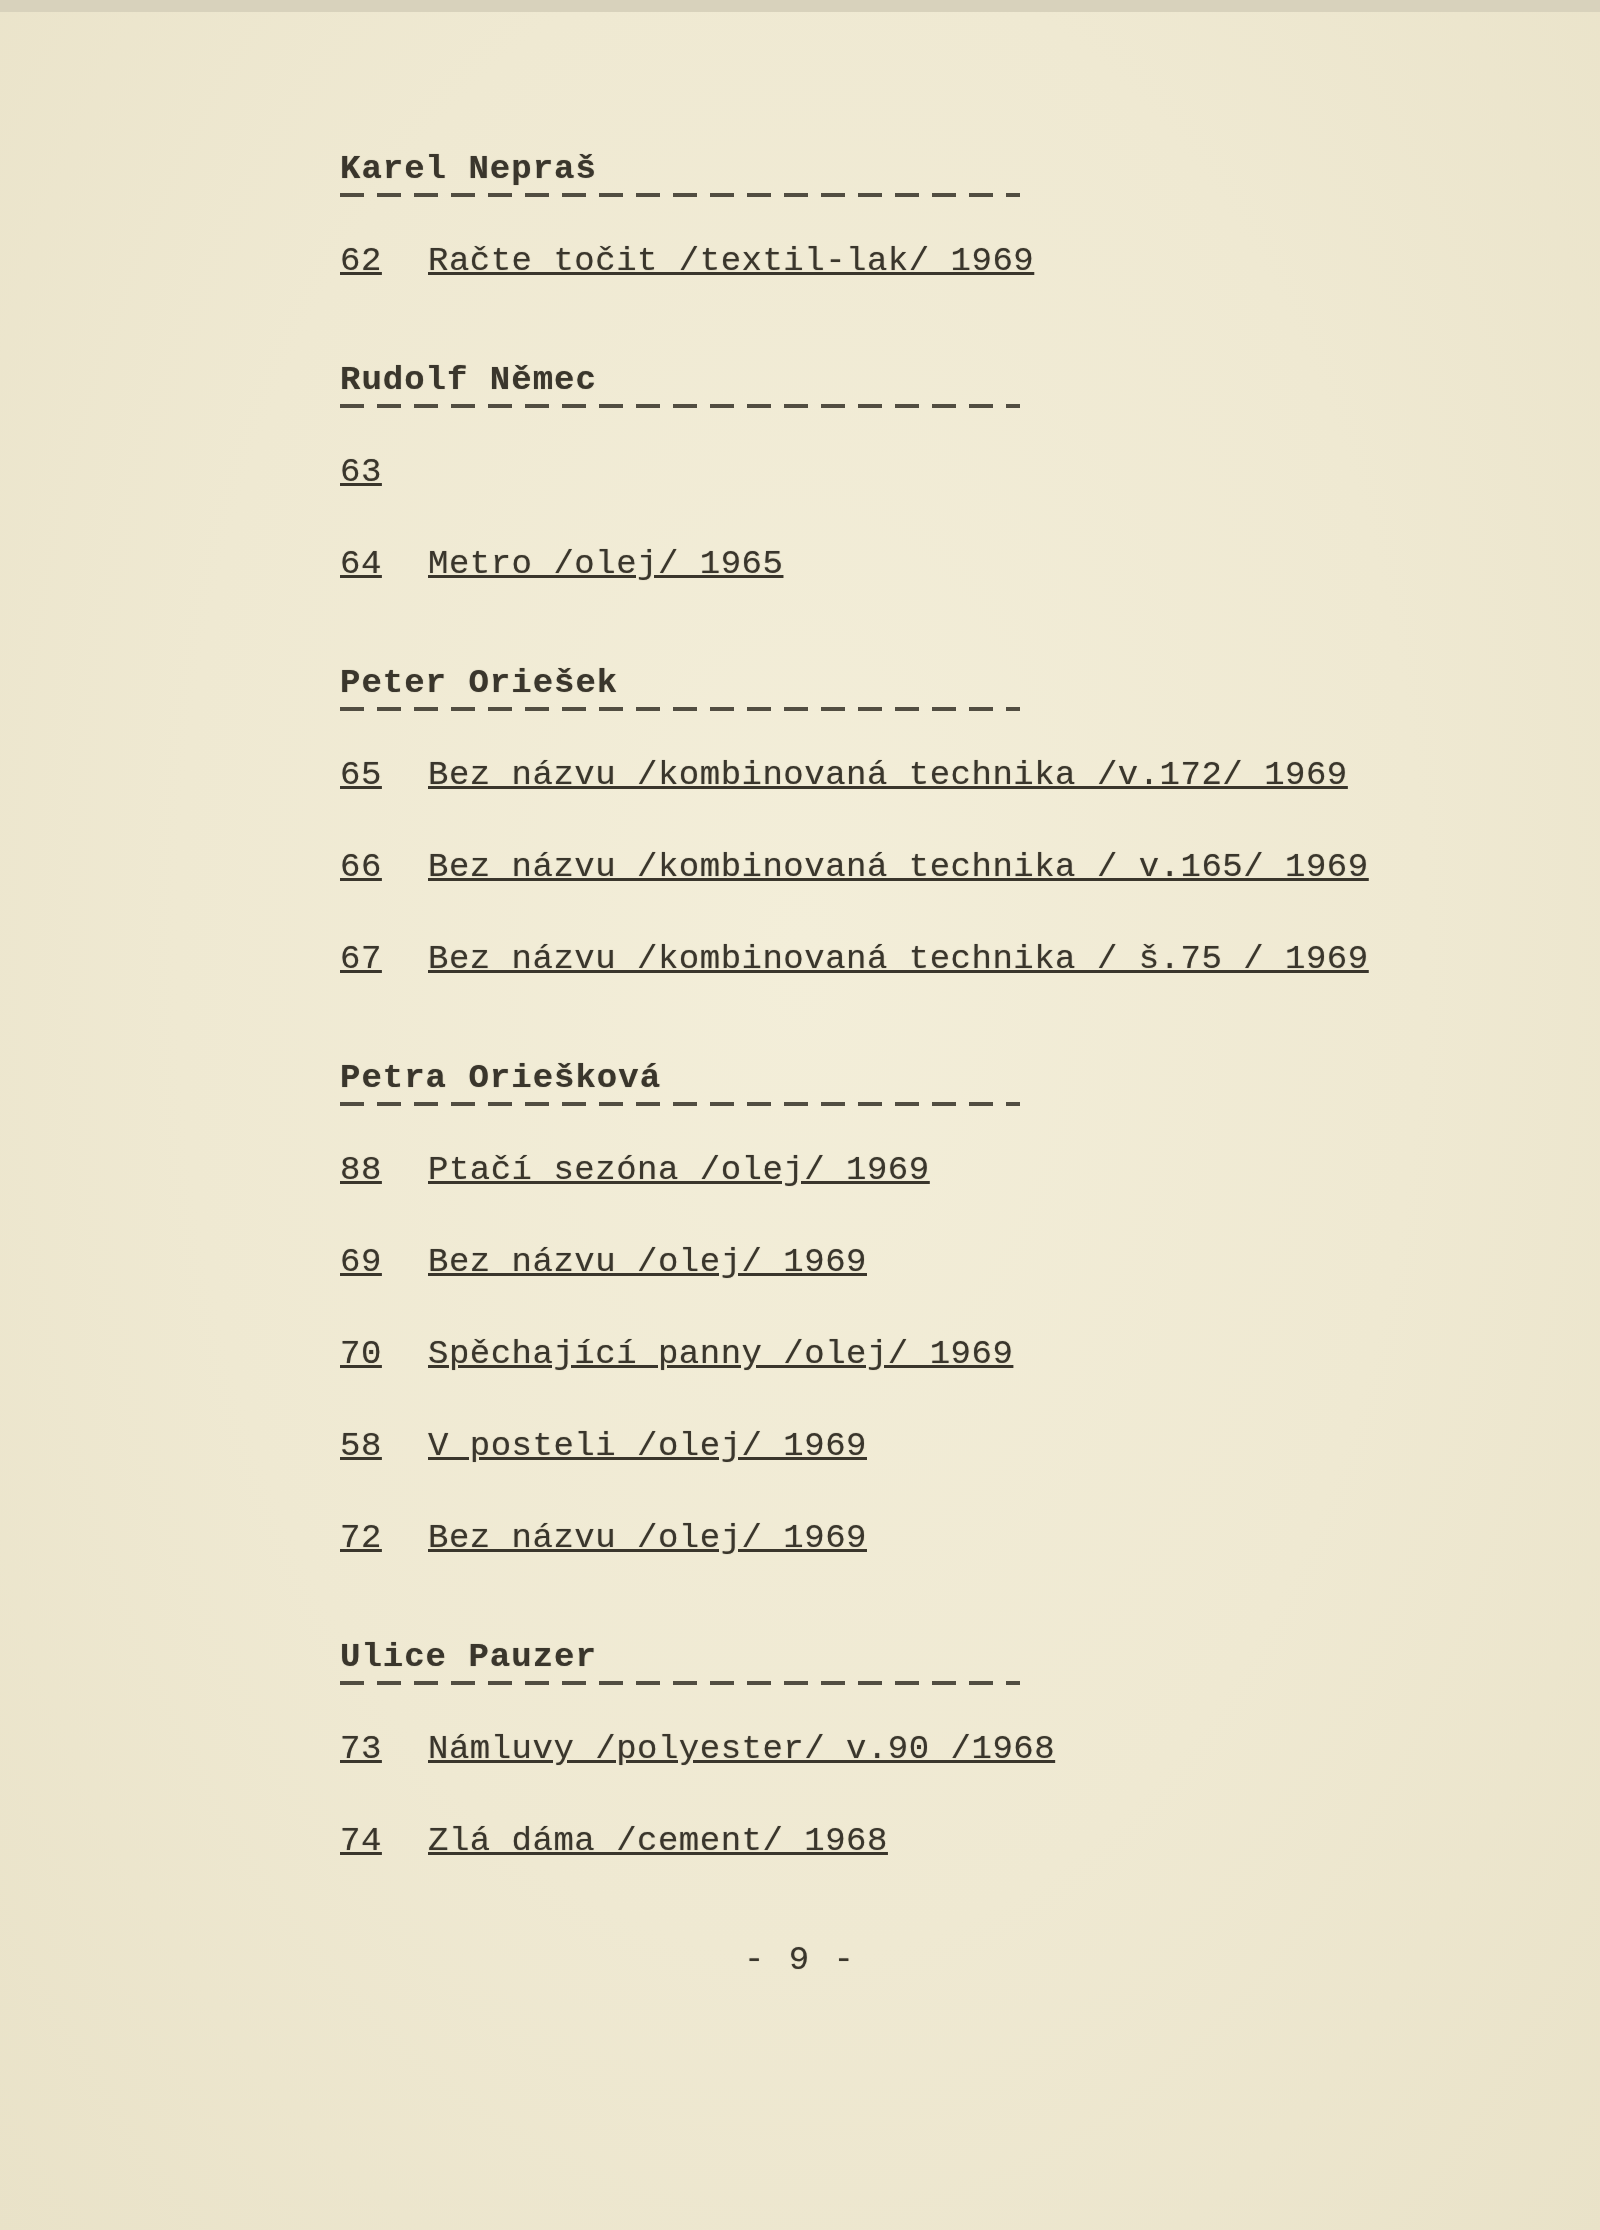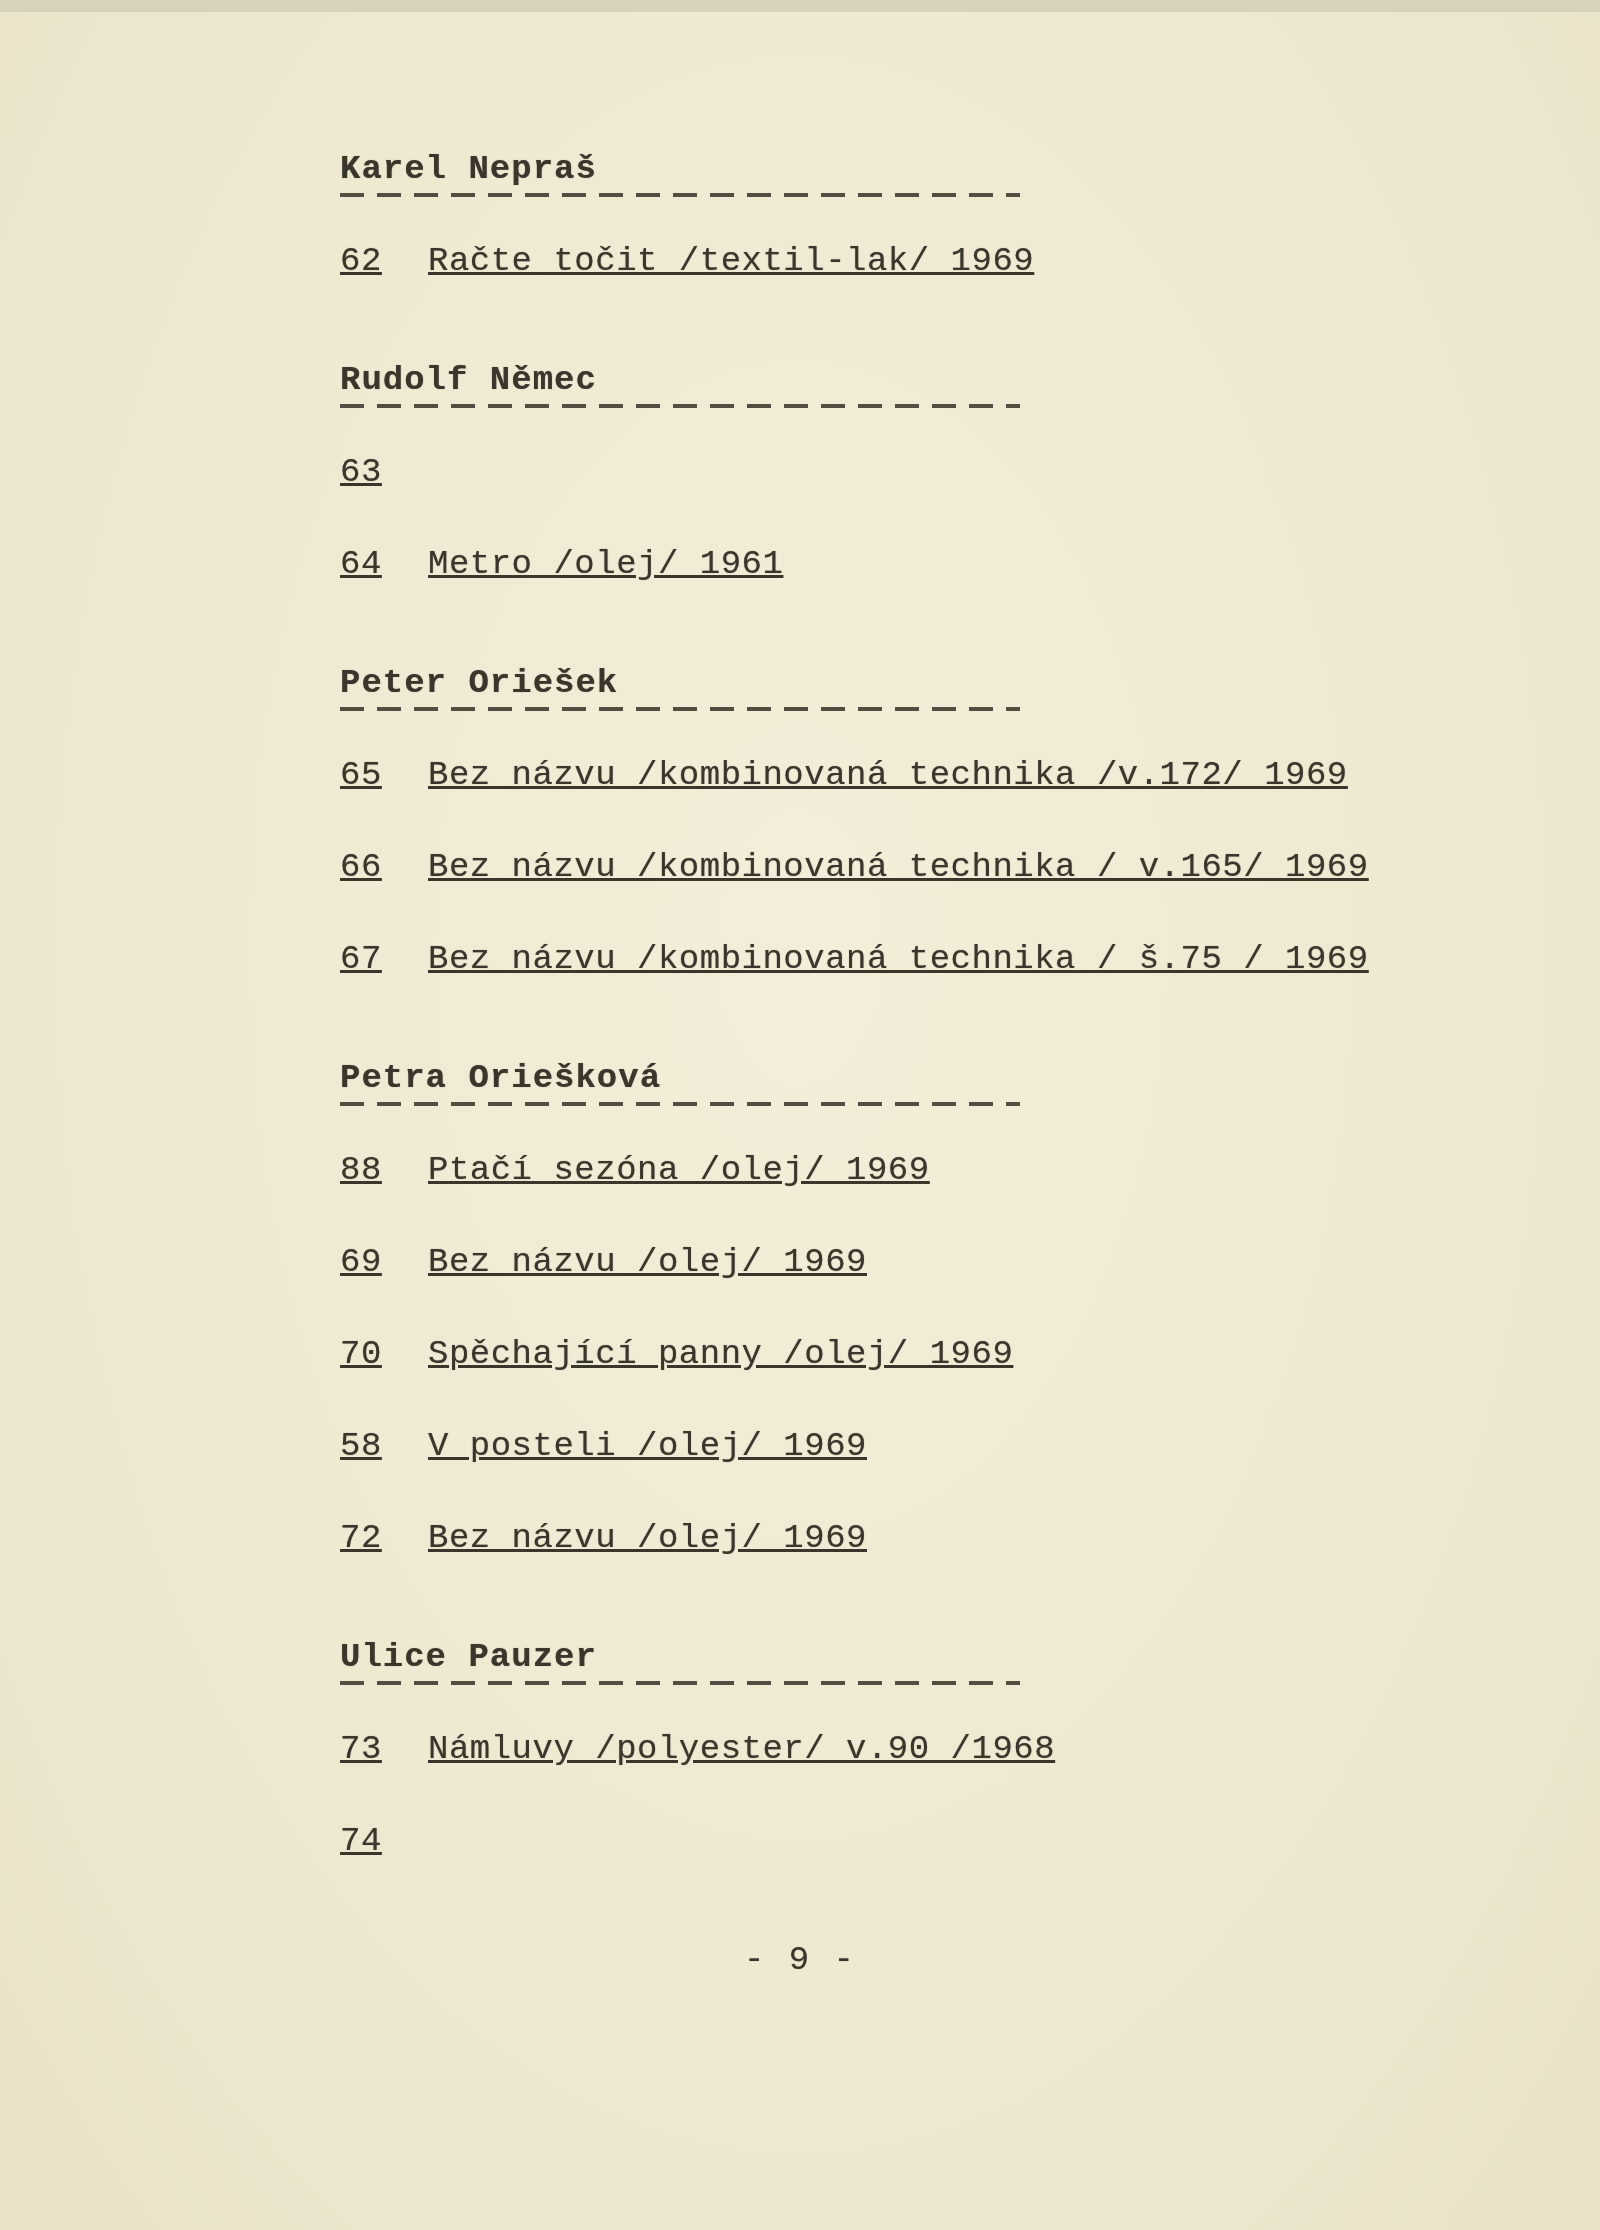--- a/index.html
+++ b/index.html
@@ -93,21 +93,21 @@
     <section class="artist-section">
       <h2 class="artist-heading">
         <span>Rudolf Němec</span>
         <span class="dash-underline"></span>
       </h2>
       <div class="item-row">
         <span class="item-no">63</span>
       </div>
       <div class="item-row">
         <span class="item-no">64</span>
-        <span class="item-desc">Metro /olej/ 1961</span>
+        <span class="item-desc">Metro /olej/ 1965</span>
       </div>
     </section>
 
     <section class="artist-section">
       <h2 class="artist-heading">
         <span>Peter Oriešek</span>
         <span class="dash-underline"></span>
       </h2>
       <div class="item-row">
         <span class="item-no">65</span>
@@ -154,19 +154,20 @@
       <h2 class="artist-heading">
         <span>Ulice Pauzer</span>
         <span class="dash-underline"></span>
       </h2>
       <div class="item-row">
         <span class="item-no">73</span>
         <span class="item-desc">Námluvy /polyester/ v.90 /1968</span>
       </div>
       <div class="item-row">
         <span class="item-no">74</span>
+        <span class="item-desc">Zlá dáma /cement/ 1968</span>
       </div>
     </section>
 
   </div>
 
   <div class="page-footer">- 9 -</div>
 </div>
 
 </body></html>

